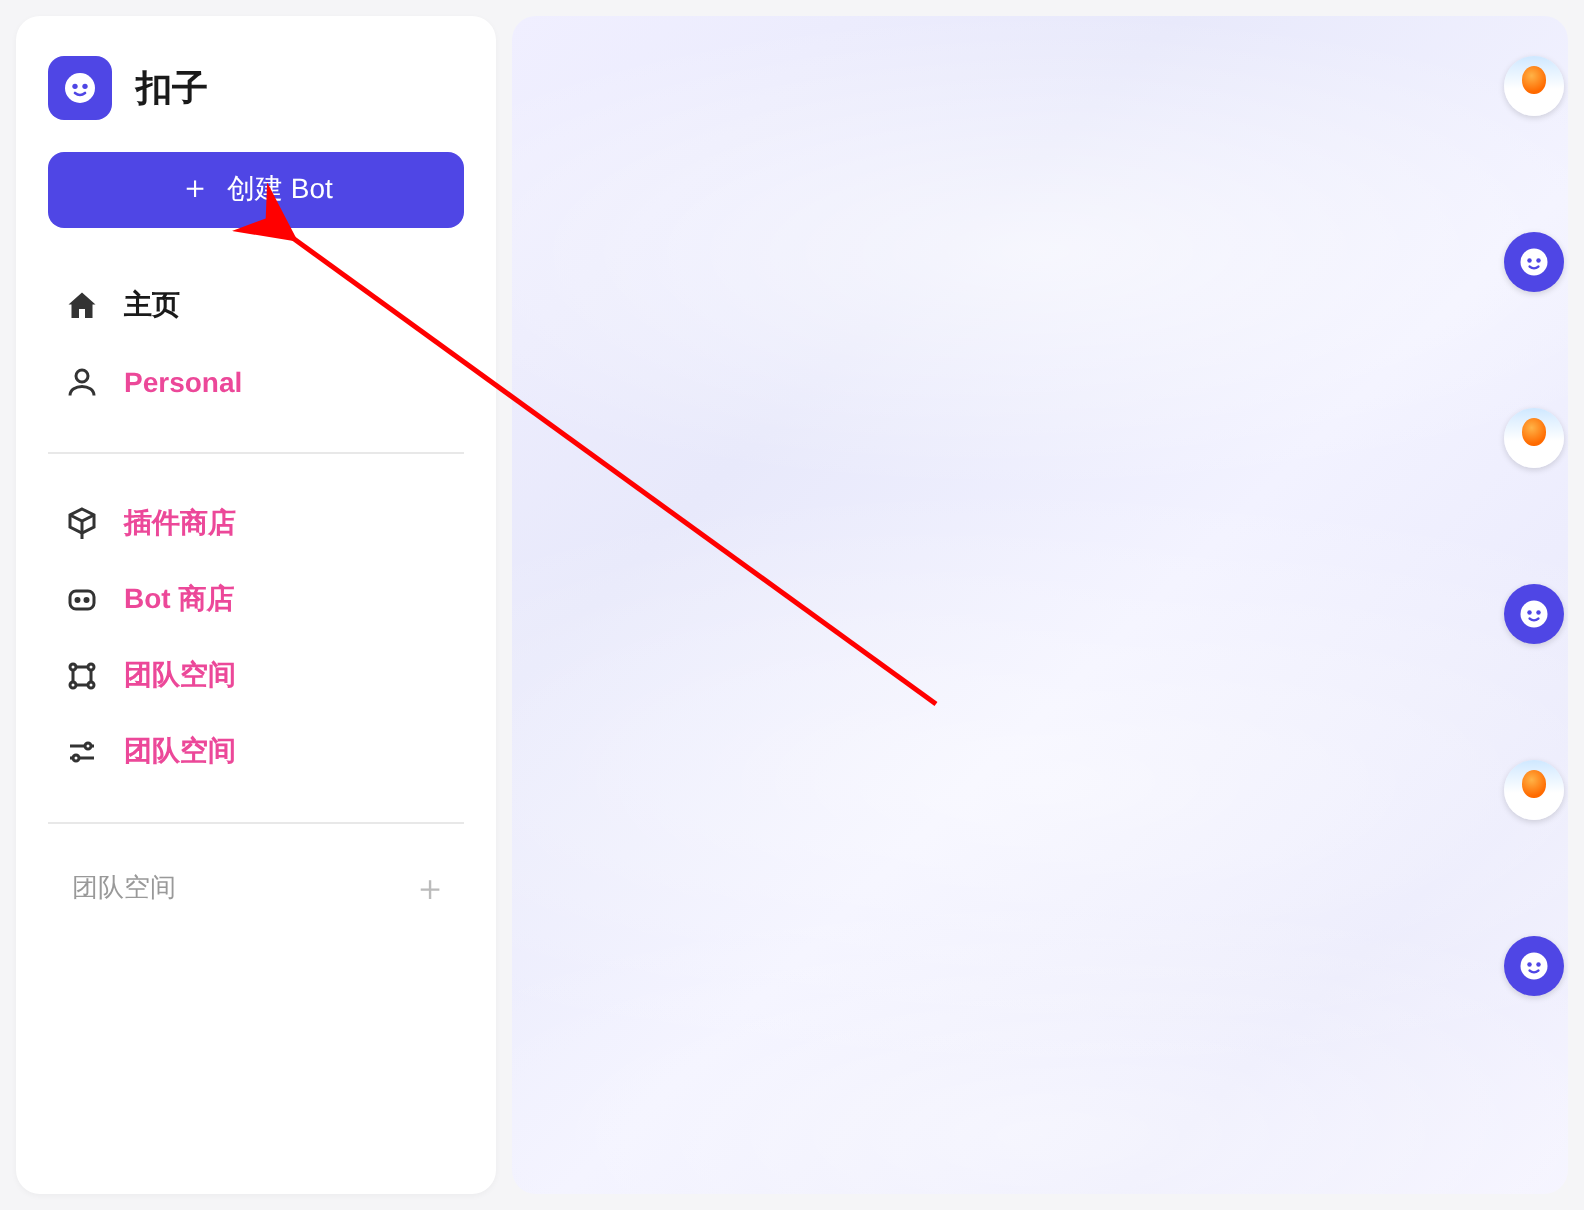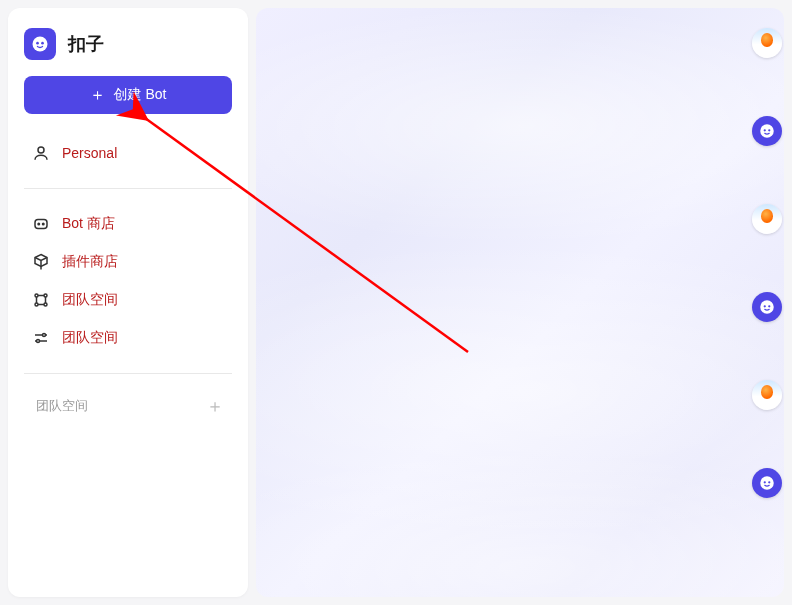--- a/index.html
+++ b/index.html
@@ -5,21 +5,21 @@
     * { margin: 0; padding: 0; box-sizing: border-box; }
     body { font-family: -apple-system, "PingFang SC", "Microsoft YaHei", sans-serif; width: 792px; height: 605px; overflow: hidden; background: #f5f5f7; position: relative; }
     .app { display: flex; height: 100%; }
     .sidebar { width: 240px; background: #fff; border-radius: 12px; margin: 8px 0 8px 8px; padding: 16px; display: flex; flex-direction: column; box-shadow: 0 1px 3px rgba(0,0,0,0.04); }
     .brand { display: flex; align-items: center; gap: 12px; padding: 4px 0 16px 0; }
     .brand-logo { width: 32px; height: 32px; background: #4f46e5; border-radius: 8px; display: flex; align-items: center; justify-content: center; }
     .brand-logo svg { width: 20px; height: 20px; }
     .brand-name { font-size: 18px; font-weight: 700; color: #1a1a1a; }
     .create-btn { width: 100%; height: 38px; background: #4f46e5; border: none; border-radius: 8px; color: #fff; font-size: 14px; font-weight: 500; display: flex; align-items: center; justify-content: center; gap: 8px; cursor: pointer; margin-bottom: 20px; }
     .create-btn .plus { font-size: 16px; line-height: 1; }
-    .nav-item { display: flex; align-items: center; gap: 12px; padding: 10px 8px; border-radius: 8px; cursor: pointer; font-size: 14px; color: #b91c1c; }
+    .nav-item { display: flex; align-items: center; gap: 12px; padding: 10px 8px; border-radius: 8px; cursor: pointer; font-size: 14px; color: #ec4899; font-weight: bold; }
     .nav-item.active { font-weight: 600; color: #1a1a1a; }
     .nav-item .icon { width: 18px; height: 18px; display: flex; align-items: center; justify-content: center; color: #333; }
     .divider { height: 1px; background: #e8e8e8; margin: 16px 0; }
     .section-title { font-size: 13px; color: #999; padding: 0 8px 12px 8px; }
     .section-header { display: flex; align-items: center; justify-content: space-between; padding: 0 4px; }
     .section-header .plus-sm { color: #bbb; font-size: 18px; cursor: pointer; padding: 4px; }
     .main { flex: 1; position: relative; background: linear-gradient(135deg, #f0efff 0%, #e8e9fb 30%, #f2f2ff 55%, #eaeafc 80%, #f5f4ff 100%); border-radius: 12px; margin: 8px; overflow: hidden; }
     .main::before { content: ""; position: absolute; inset: 0; background:
       radial-gradient(ellipse 600px 200px at 50% 20%, rgba(255,255,255,0.6), transparent 60%),
       radial-gradient(ellipse 700px 250px at 50% 65%, rgba(255,255,255,0.5), transparent 60%),
@@ -49,53 +49,61 @@
           </svg>
       </div>
       <span class="brand-name">扣子</span>
     </div>
 
     <button class="create-btn">
       <span class="plus">＋</span>
       <span>创建 Bot</span>
     </button>
 
+    <div class="nav-item active">
+      <span class="icon">
+        <svg viewBox="0 0 24 24" width="18" height="18" fill="currentColor">
+            <path d="M12 3l9 8h-2v9h-5v-6h-4v6H5v-9H3l9-8z"></path>
+          </svg>
+      </span>
+      <span>主页</span>
+    </div>
 
     <div class="nav-item">
       <span class="icon">
         <svg viewBox="0 0 24 24" width="18" height="18" fill="none" stroke="currentColor" stroke-width="2">
             <circle cx="12" cy="8" r="4"></circle>
             <path d="M4 21c0-4 4-6 8-6s8 2 8 6"></path>
           </svg>
       </span>
       <span>Personal</span>
     </div>
 
     <div class="divider"></div>
 
 
     <div class="nav-item">
       <span class="icon">
         <svg viewBox="0 0 24 24" width="18" height="18" fill="none" stroke="currentColor" stroke-width="2">
+            <path d="M12 2l8 4v8l-8 4-8-4V6l8-4z"></path>
+            <path d="M4 6l8 4 8-4M12 22V10"></path>
+          </svg>
+      </span>
+      <span>插件商店</span>
+    </div>
+
+    <div class="nav-item">
+      <span class="icon">
+        <svg viewBox="0 0 24 24" width="18" height="18" fill="none" stroke="currentColor" stroke-width="2">
             <rect x="4" y="6" width="16" height="12" rx="4"></rect>
             <circle cx="9" cy="12" r="1" fill="currentColor"></circle>
             <circle cx="15" cy="12" r="1" fill="currentColor"></circle>
           </svg>
       </span>
       <span>Bot 商店</span>
-    </div>
-
-    <div class="nav-item">
-      <span class="icon">
-        <svg viewBox="0 0 24 24" width="18" height="18" fill="none" stroke="currentColor" stroke-width="2">
-            <path d="M12 2l8 4v8l-8 4-8-4V6l8-4z"></path>
-            <path d="M4 6l8 4 8-4M12 22V10"></path>
-          </svg>
-      </span>
-      <span>插件商店</span>
     </div>
 
     <div class="nav-item">
       <span class="icon">
         <svg viewBox="0 0 24 24" width="18" height="18" fill="none" stroke="currentColor" stroke-width="2">
             <circle cx="6" cy="6" r="2"></circle>
             <circle cx="18" cy="6" r="2"></circle>
             <circle cx="6" cy="18" r="2"></circle>
             <circle cx="18" cy="18" r="2"></circle>
             <path d="M8 6h8M6 8v8M18 8v8M8 18h8"></path>

